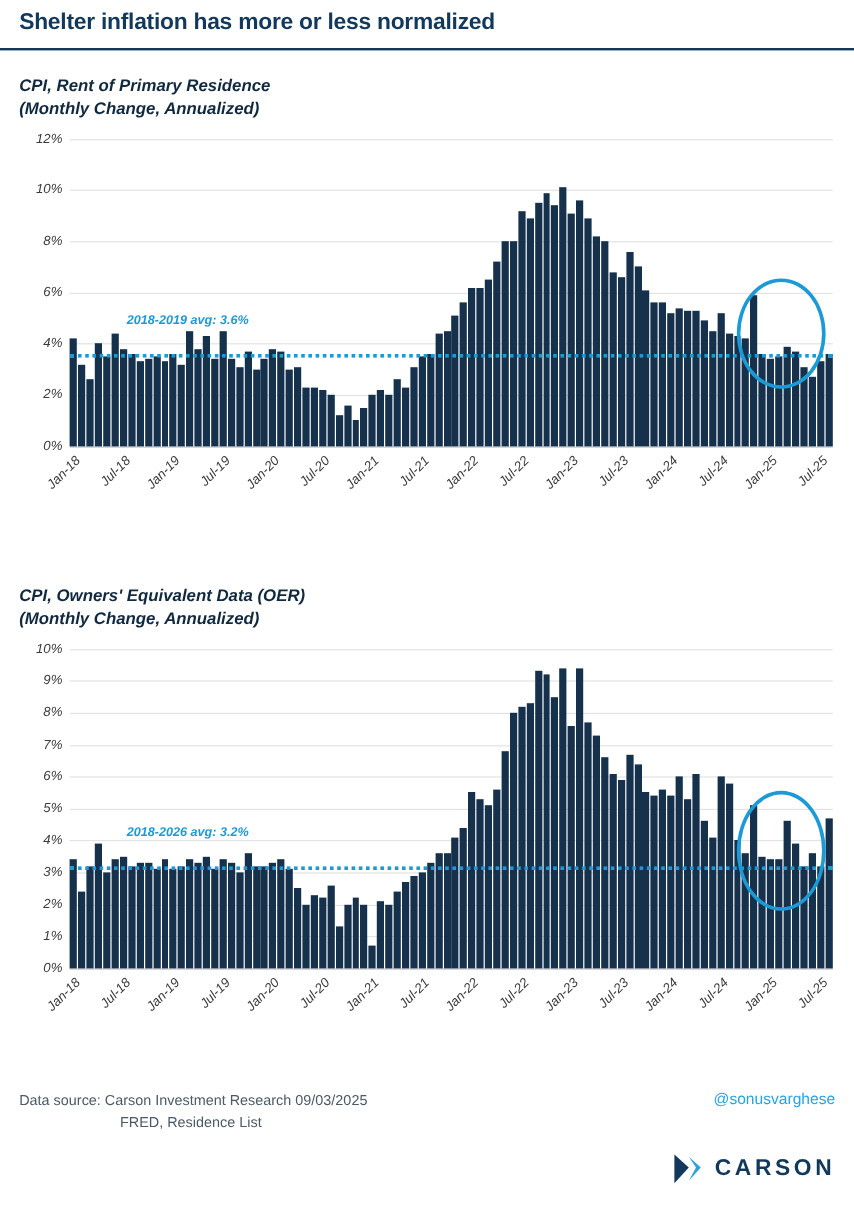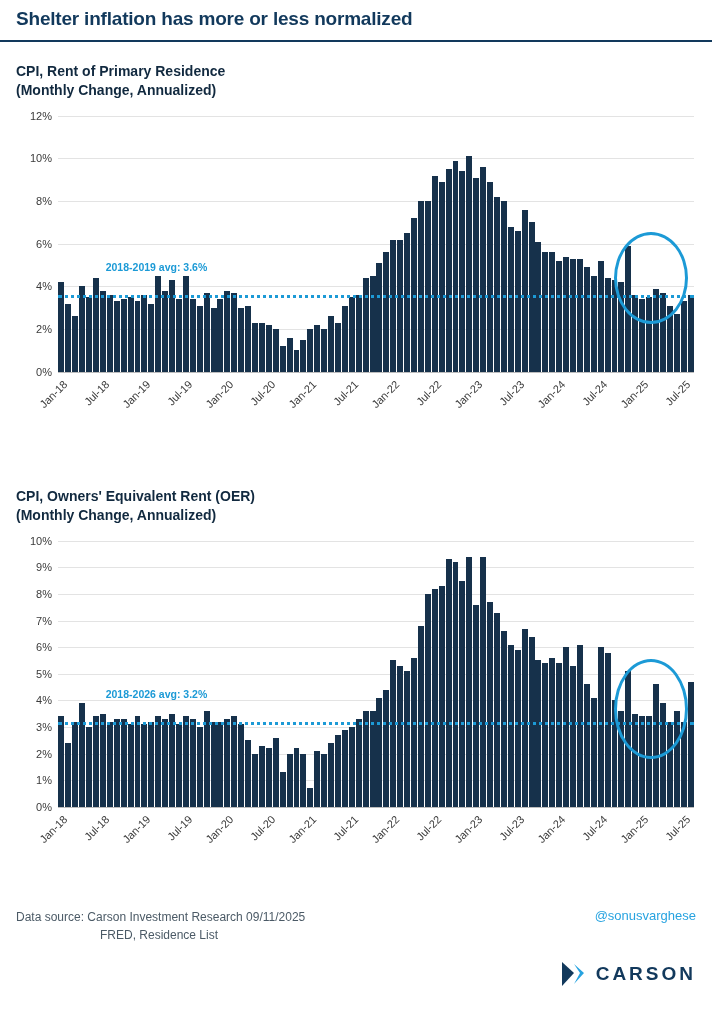--- a/index.html
+++ b/index.html
@@ -21,21 +21,21 @@
     color: #12395c;
     letter-spacing: -0.2px;
   }
   .rule {
     position: absolute;
     left: 0; right: 0; top: 40px;
     height: 2px;
     background: #12395c;
   }
 
-  .chart-block { position: absolute; left: 0; width: 712px; }
+  .chart-block { position: absolute; left: 0; width: 712px; font-style: italic; }
   .chart-title {
     font-size: 14px;
     font-weight: bold;
     color: #11293f;
     line-height: 1.35;
     margin-left: 16px;
     white-space: pre-line;
   }
   .plot-wrap { position: relative; margin-top: 6px; }
 
@@ -296,21 +296,21 @@
           <span class="xtick-inner">Jan-25</span>
         </div>
         <div class="xtick" style="left: 625.63px; margin-top: 6px;">
           <span class="xtick-inner">Jul-25</span>
         </div>
       </div>
   </div>
 </div>
 
 <div class="chart-block" id="block1" style="top:487px;">
-  <div class="chart-title">CPI, Owners' Equivalent Rent (OER)
+  <div class="chart-title">CPI, Owners' Equivalent Data (OER)
 (Monthly Change, Annualized)</div>
   <div class="plot-wrap" id="wrap1" style="height:330px;">
     <div class="plot" id="plot1" style="left:58px; top:10px; width:636px; height:266px;">
         <div class="axis-line" style="top: 266px;"></div>
         <div class="ytick" style="top: 266px;">0%</div>
         <div class="gridline" style="top: 239.4px;"></div>
         <div class="ytick" style="top: 239.4px;">1%</div>
         <div class="gridline" style="top: 212.8px;"></div>
         <div class="ytick" style="top: 212.8px;">2%</div>
         <div class="gridline" style="top: 186.2px;"></div>
@@ -469,21 +469,21 @@
         <div class="xtick" style="left: 584.152px; margin-top: 6px;">
           <span class="xtick-inner">Jan-25</span>
         </div>
         <div class="xtick" style="left: 625.63px; margin-top: 6px;">
           <span class="xtick-inner">Jul-25</span>
         </div>
       </div>
   </div>
 </div>
 
-<div class="footer-src" style="top:908px;">Data source: Carson Investment Research   09/11/2025</div>
+<div class="footer-src" style="top:908px;">Data source: Carson Investment Research   09/03/2025</div>
 <div class="footer-src" style="top:926px; left:100px;">FRED, Residence List</div>
 <div class="handle" style="top:908px;">@sonusvarghese</div>
 
 <div class="brand" style="top:960px;">
   <svg width="26" height="28" viewBox="0 0 26 28">
     <path d="M2 2 L14 13 L2 26 Z" fill="#12395c"></path>
     <path d="M14 4 L24 13 L14 24 L20 13 Z" fill="#27a3e0"></path>
   </svg>
   <span class="brand-word">CARSON</span>
 </div>

